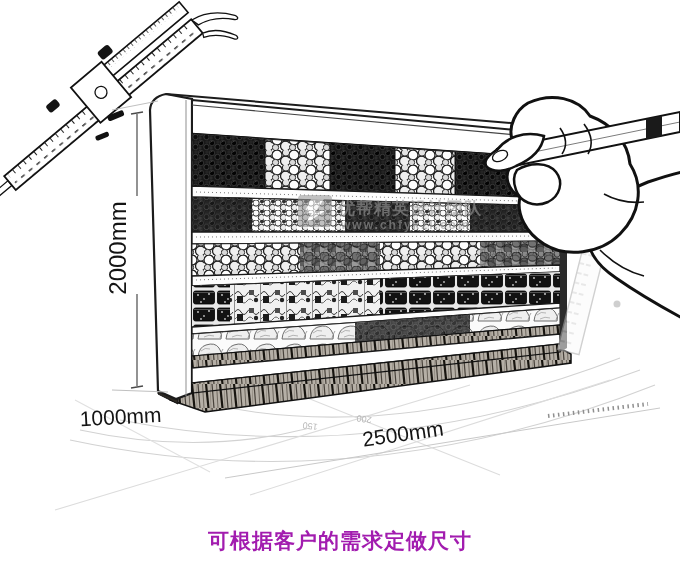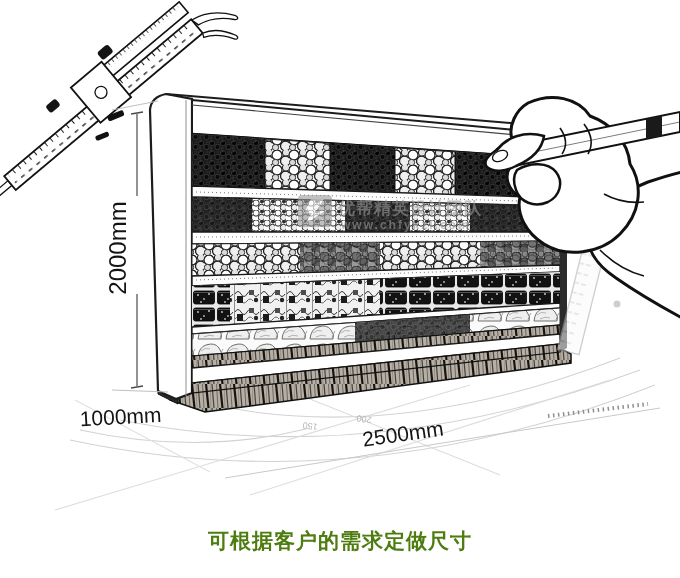--- a/index.html
+++ b/index.html
@@ -1,19 +1,19 @@
 <!DOCTYPE html>
 <html><head>
 <meta charset="utf-8">
 <style>
   html,body{margin:0;padding:0;background:#fff;}
   .canvas{position:relative;width:680px;height:578px;background:#ffffff;overflow:hidden;
           font-family:"Liberation Sans", sans-serif;}
   .caption{position:absolute;left:0;top:527px;width:680px;text-align:center;
-           font-size:21px;font-weight:700;color:#4d7c0f;letter-spacing:1px;
+           font-size:21px;font-weight:700;color:#a21caf;letter-spacing:1px;
            font-family:"Liberation Sans", sans-serif;}
   svg text{font-family:"Liberation Sans", sans-serif;}
   .dim-label{fill:#141414;font-weight:500;}
 </style>
 </head>
 <body>
 
 <div class="canvas">
 <svg width="680" height="578" viewBox="0 0 680 578">
   <defs>

